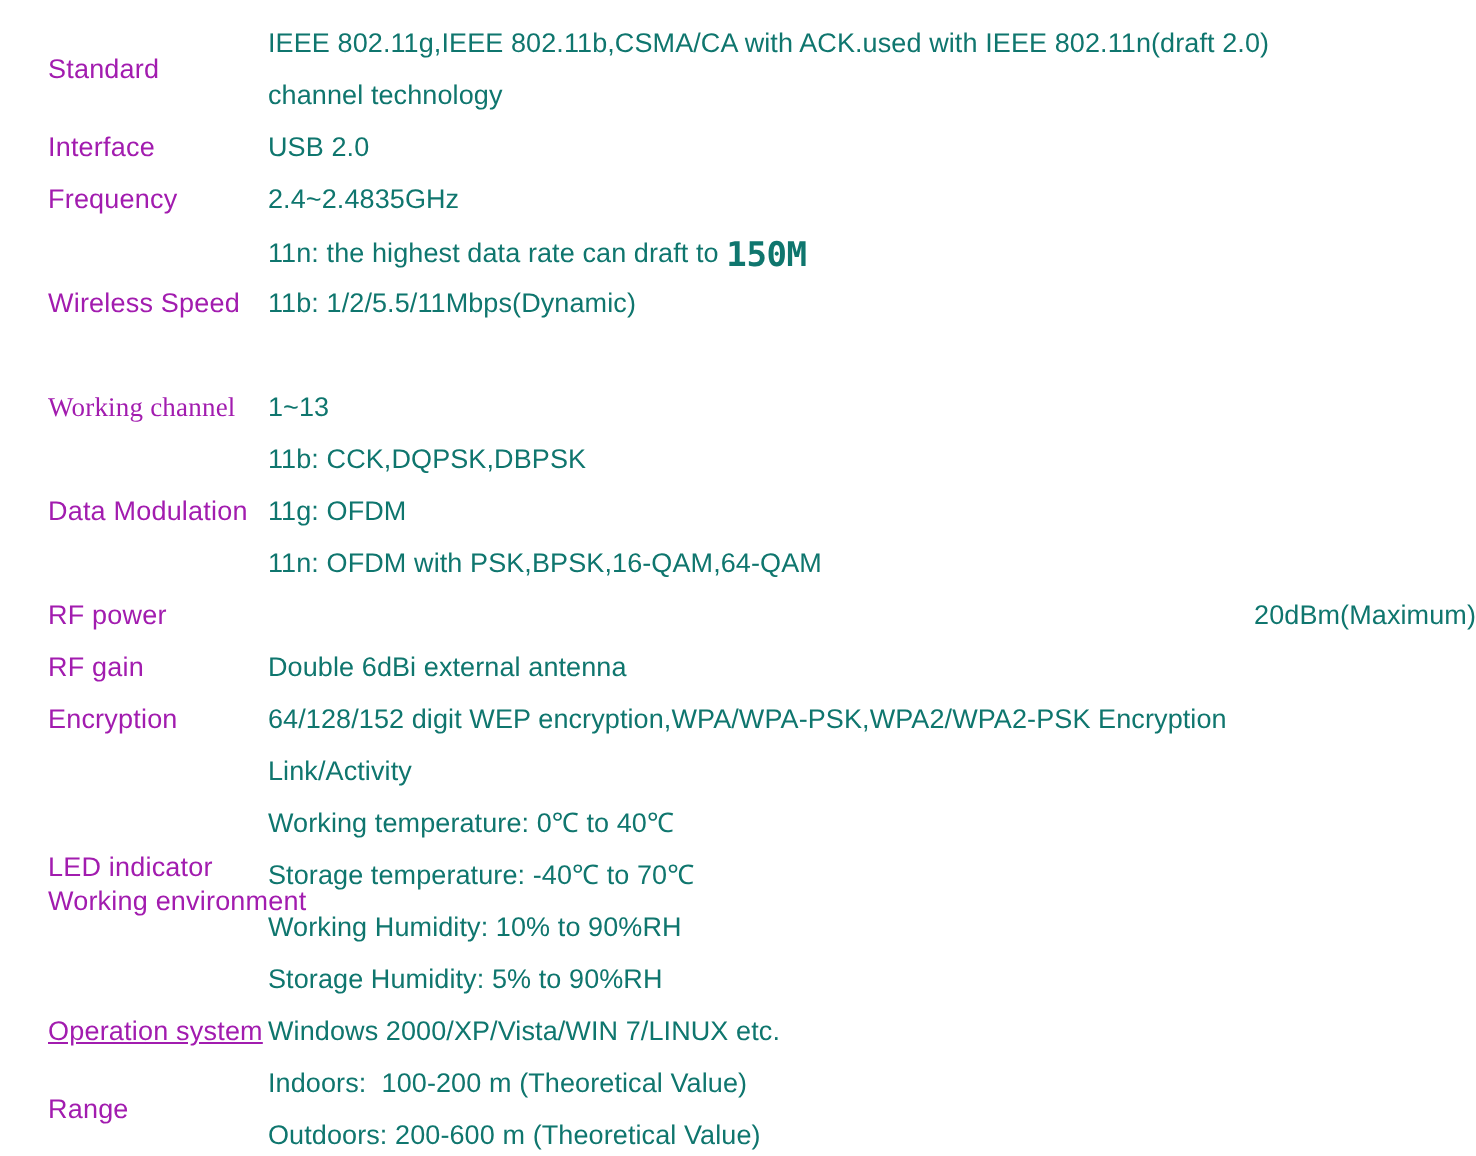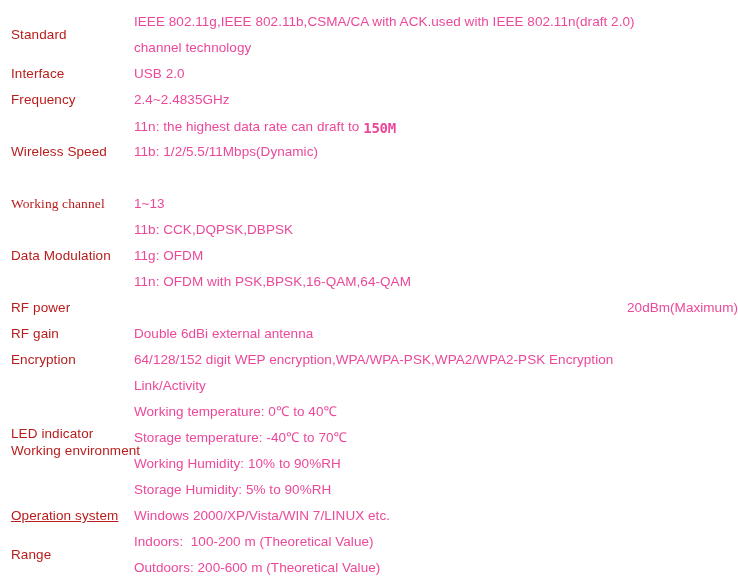--- a/index.html
+++ b/index.html
@@ -25,49 +25,49 @@
 
   
   .spec-row {
     position: absolute;
     left: 0;
     width: 738px;
   }
 
   .spec-label {
     position: absolute;
-    left: 11px;
+    left: 24px;
     top: 0;
     font-size: 13.5px;
     line-height: 26px;
-    color: #b91c1c;
+    color: #a21caf;
     white-space: nowrap;
     letter-spacing: 0.1px;
   }
 
   .spec-values {
     position: absolute;
     left: 134px;
     top: 0;
     right: 0;
   }
 
   .spec-line {
     font-size: 13.5px;
     line-height: 26px;
     height: 26px;
-    color: #ec4899;
+    color: #0f766e;
     white-space: pre;
     letter-spacing: 0.05px;
   }
 
   
   .token-highlight {
     font-family: "DejaVu Sans Mono", monospace;
-    font-size: 14px;
+    font-size: 17px;
     font-weight: bold;
     letter-spacing: -0.2px;
     position: relative;
     top: 1.5px;
   }
 </style>
 </head>
 <body>
 
 <div id="spec-sheet">

